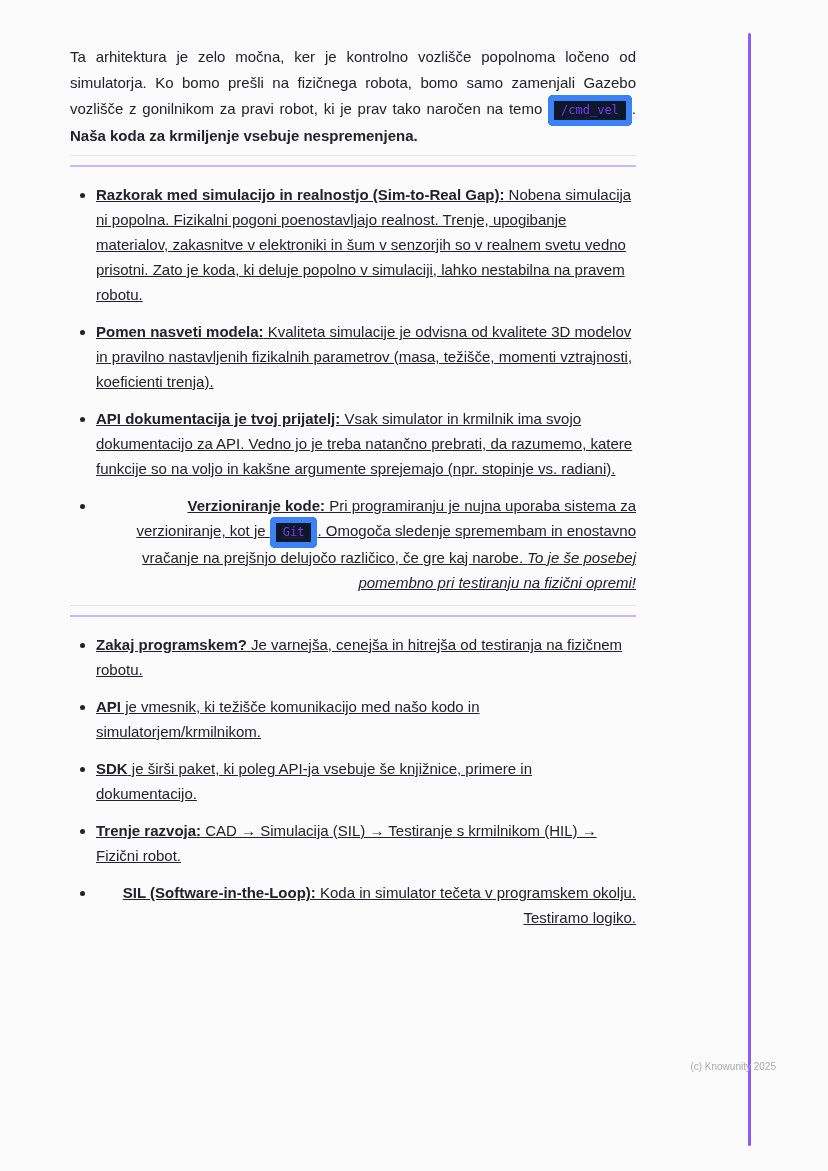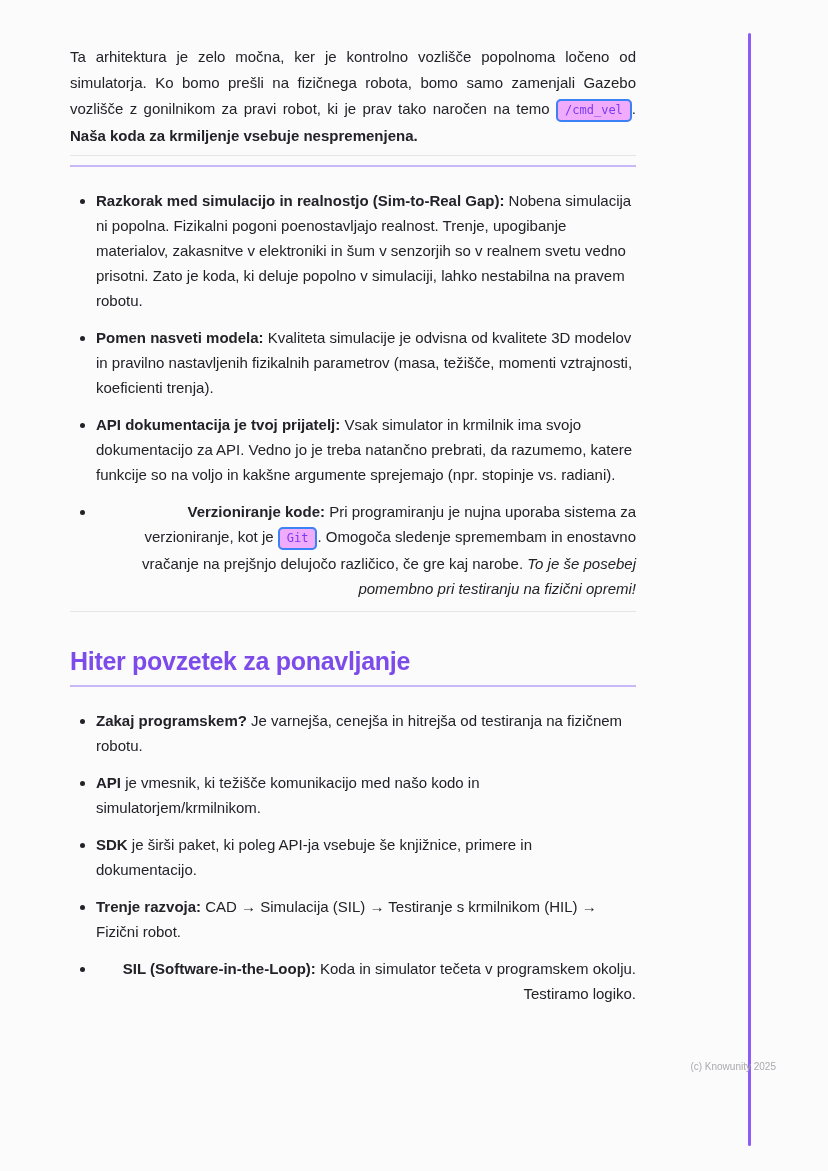--- a/index.html
+++ b/index.html
@@ -20,23 +20,23 @@
     width: 566px;
     font-size: 15px;
   }
   .intro {
     text-align: justify;
     line-height: 26px;
   }
   .chip {
     font-family: "DejaVu Sans Mono", "Liberation Mono", monospace;
     font-size: 12px;
-    background: #f0abfc;
+    background: #0f172a;
     color: #7a3bf0;
-    border: 2px solid #3b82f6;
+    border: 6px solid #3b82f6;
     border-radius: 5px;
     padding: 2px 7px 3px;
     white-space: nowrap;
   }
   .divider {
     border: none;
     border-top: 1px solid #e5e5e8;
     margin-top: 6px;
   }
   .divider.second { margin-top: 10px; }
@@ -46,24 +46,25 @@
     line-height: 30px;
     font-weight: 700;
     color: #7c4bea;
     letter-spacing: -0.3px;
   }
   .title-underline {
     margin-top: 9px;
     border-bottom: 2px solid #c9b8f7;
   }
   ul.bullets {
-    margin-top: 21px;
+    margin-top: 15px;
     padding-left: 26px;
     line-height: 25px;
     list-style: disc outside;
+    text-decoration: underline;
   }
   ul.bullets li { margin-bottom: 12px; }
   ul.bullets li:last-child { margin-bottom: 0; text-align: right; }
   em { font-style: italic; }
   .page-edge-line {
     position: absolute;
     left: 748px;
     top: 33px;
     width: 3px;
     height: 1113px;
@@ -94,21 +95,20 @@
 
     <ul class="bullets">
       <li><strong>Razkorak med simulacijo in realnostjo (Sim-to-Real Gap):</strong><span> Nobena simulacija ni popolna. Fizikalni pogoni poenostavljajo realnost. Trenje, upogibanje materialov, zakasnitve v elektroniki in šum v senzorjih so v realnem svetu vedno prisotni. Zato je koda, ki deluje popolno v simulaciji, lahko nestabilna na pravem robotu.</span></li>
       <li><strong>Pomen nasveti modela:</strong><span> Kvaliteta simulacije je odvisna od kvalitete 3D modelov in pravilno nastavljenih fizikalnih parametrov (masa, težišče, momenti vztrajnosti, koeficienti trenja).</span></li>
       <li><strong>API dokumentacija je tvoj prijatelj:</strong><span> Vsak simulator in krmilnik ima svojo dokumentacijo za API. Vedno jo je treba natančno prebrati, da razumemo, katere funkcije so na voljo in kakšne argumente sprejemajo (npr. stopinje vs. radiani).</span></li>
       <li><strong>Verzioniranje kode:</strong><span> Pri programiranju je nujna uporaba sistema za verzioniranje, kot je </span><code class="chip">Git</code><span>. Omogoča sledenje spremembam in enostavno vračanje na prejšnjo delujočo različico, če gre kaj narobe. </span><em>To je še posebej pomembno pri testiranju na fizični opremi!</em></li>
     </ul>
 
     <hr class="divider second">
 
-    <h2 class="section-title">Hiter povzetek za ponavljanje</h2>
     <div class="title-underline"></div>
 
     <ul class="bullets">
       <li><strong>Zakaj programskem?</strong><span> Je varnejša, cenejša in hitrejša od testiranja na fizičnem robotu.</span></li>
       <li><strong>API</strong><span> je vmesnik, ki težišče komunikacijo med našo kodo in simulatorjem/krmilnikom.</span></li>
       <li><strong>SDK</strong><span> je širši paket, ki poleg API-ja vsebuje še knjižnice, primere in dokumentacijo.</span></li>
       <li><strong>Trenje razvoja:</strong><span> CAD → Simulacija (SIL) → Testiranje s krmilnikom (HIL) → Fizični robot.</span></li>
       <li><strong>SIL (Software-in-the-Loop):</strong><span> Koda in simulator tečeta v programskem okolju. Testiramo logiko.</span></li>
     </ul>
 

